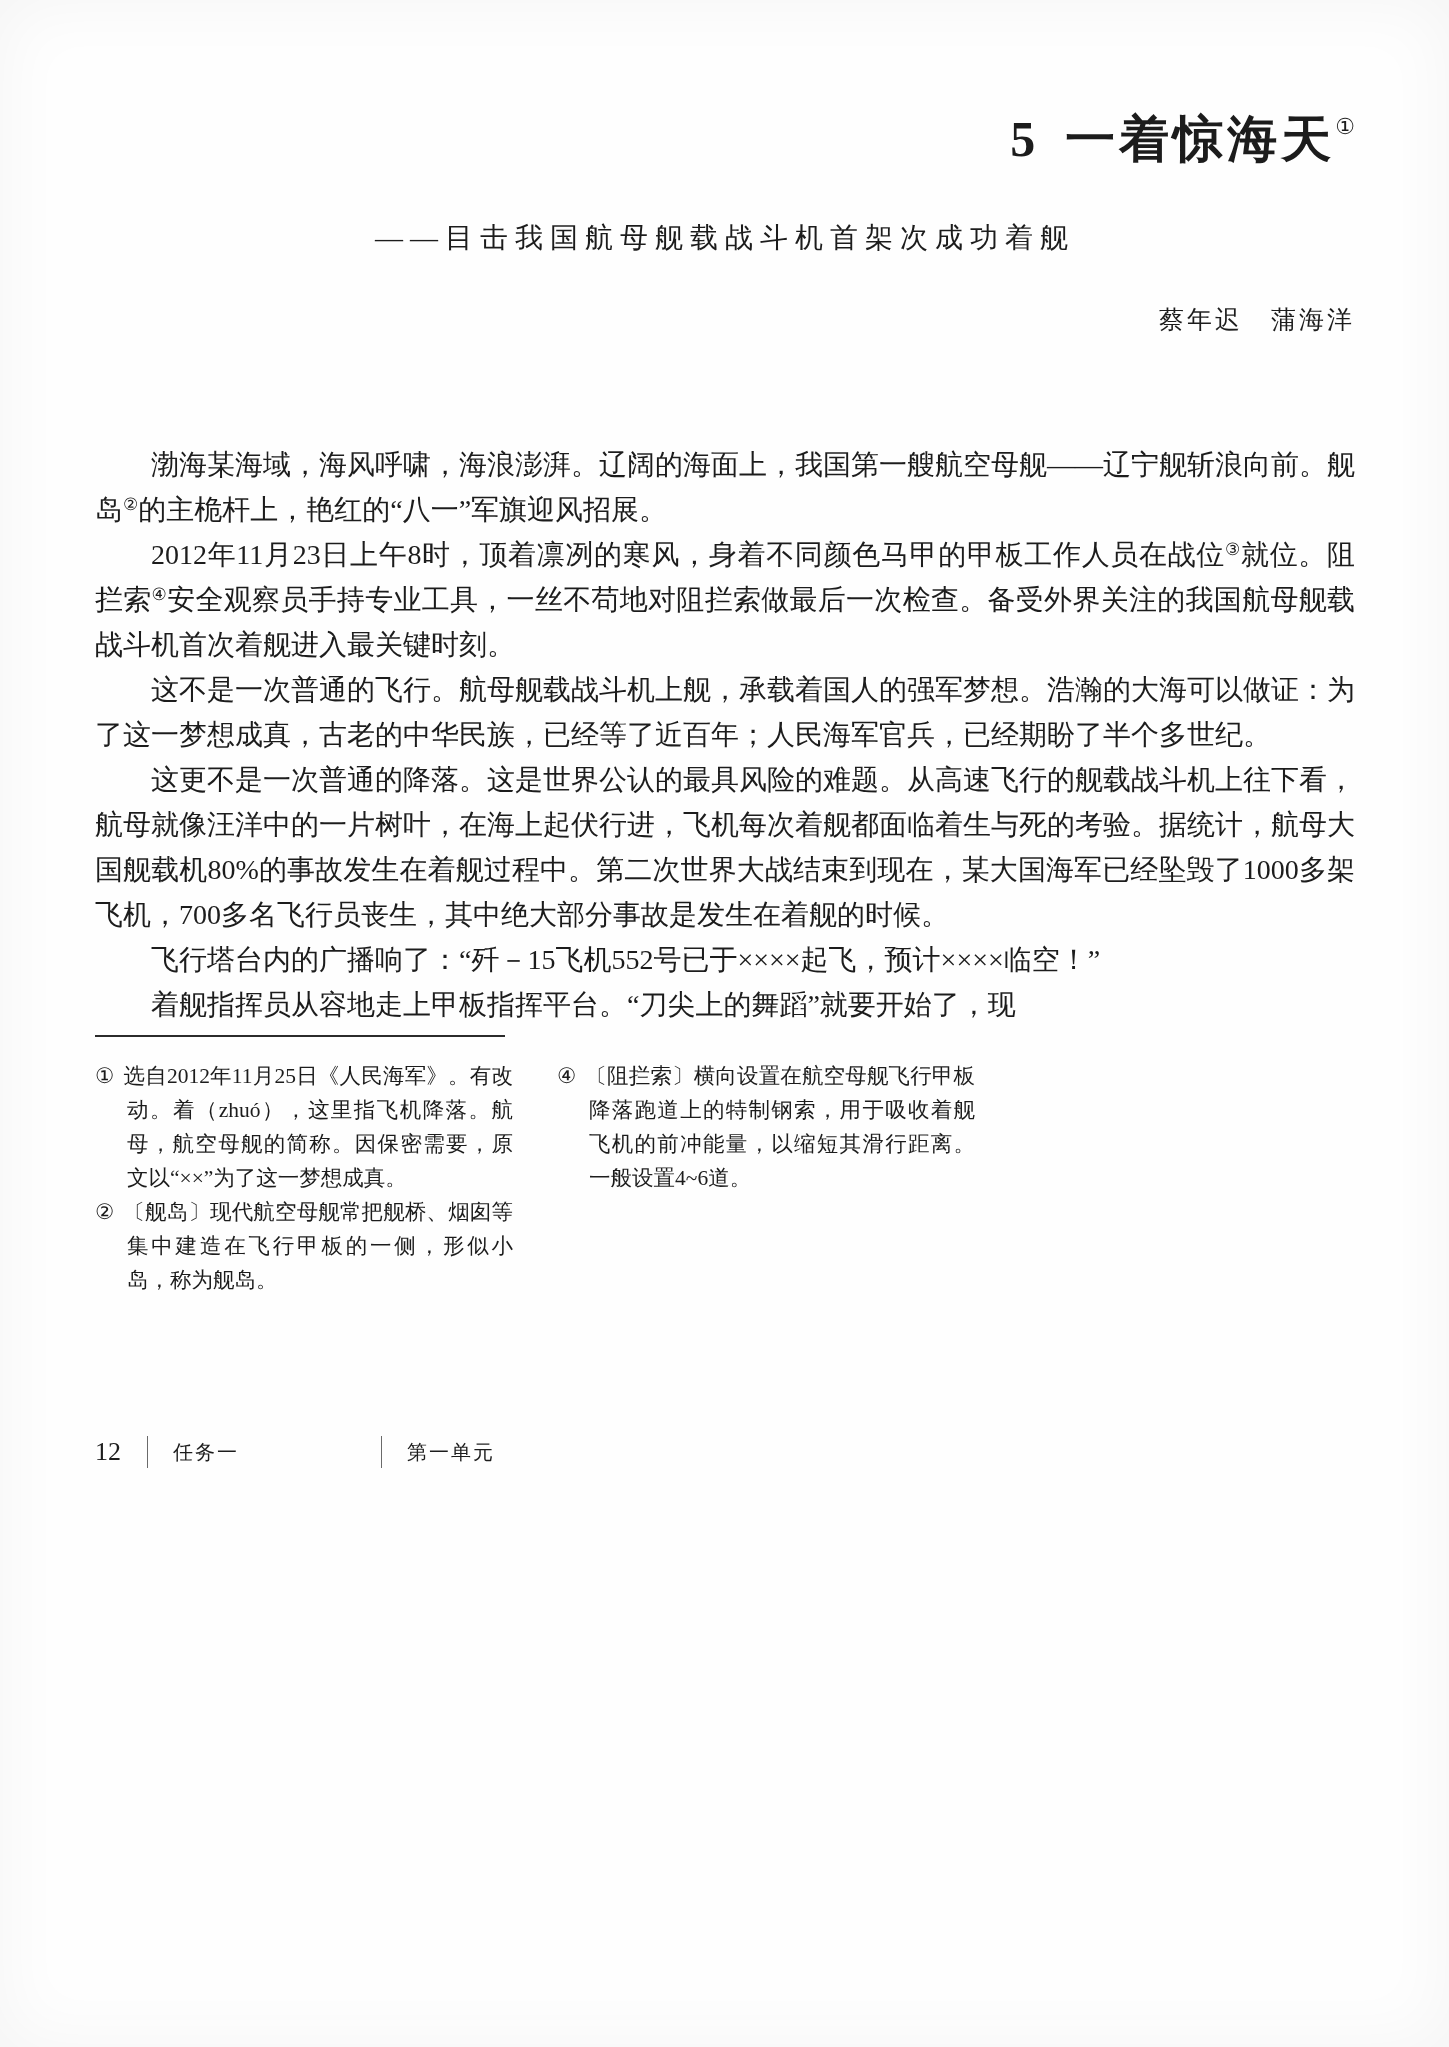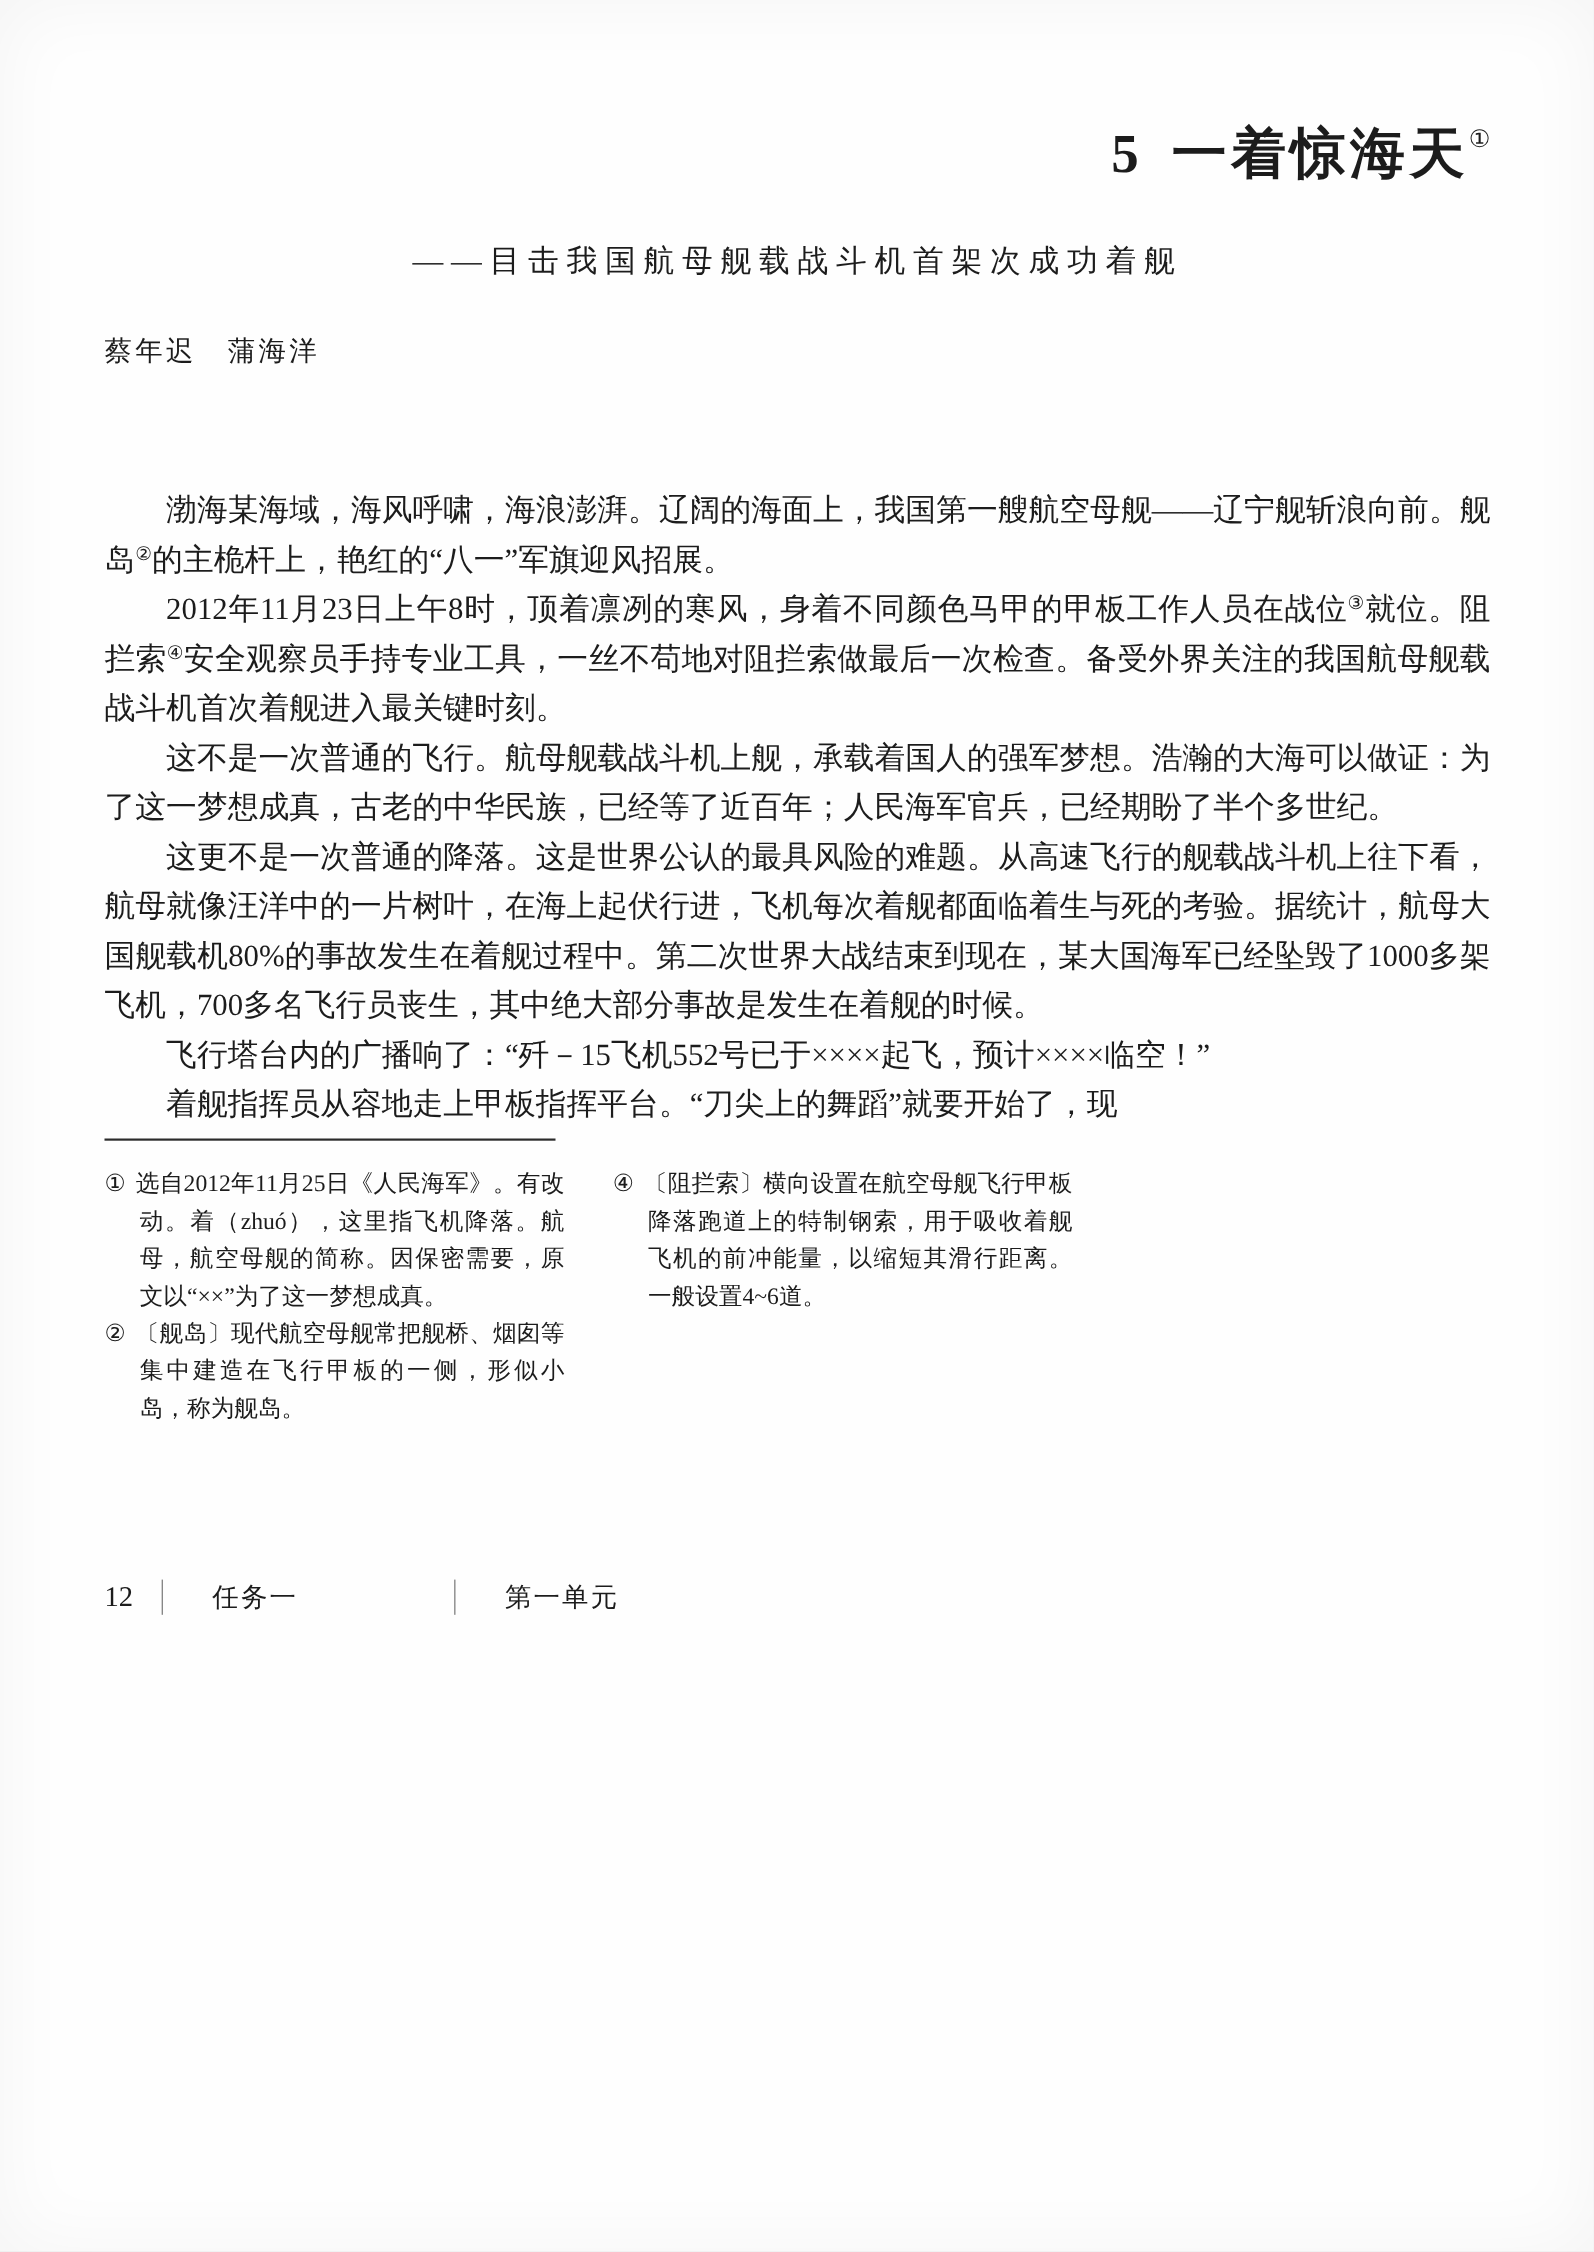--- a/index.html
+++ b/index.html
@@ -28,21 +28,21 @@
   .lesson-number { margin-right: 30px; letter-spacing: 0; }
   .subtitle {
     text-align: center;
     font-size: 28px;
     letter-spacing: 7px;
     line-height: 40px;
     margin-top: 48px;
     font-weight: normal;
   }
   .authors {
-    text-align: left;
+    text-align: right;
     font-size: 25px;
     letter-spacing: 3px;
     line-height: 36px;
     margin-top: 44px;
   }
 
   
   .body-text {
     margin-top: 104px;
     font-size: 28px;
@@ -83,21 +83,21 @@
 
   
   .page-footer {
     position: absolute;
     left: 95px;
     top: 1436px;
     display: flex;
     align-items: center;
   }
   .page-num { font-size: 26px; }
-  .footer-label { font-size: 24px; letter-spacing: 2px; margin-left: 20px; }
+  .footer-label { font-size: 20px; letter-spacing: 2px; }
   .v-rule {
     width: 1px;
     height: 32px;
     background: #6a6a6a;
     margin: 0 25px 0 26px;
   }
   .v-rule-2 { margin: 0 25px 0 142px; }
 </style>
 </head>
 <body>

